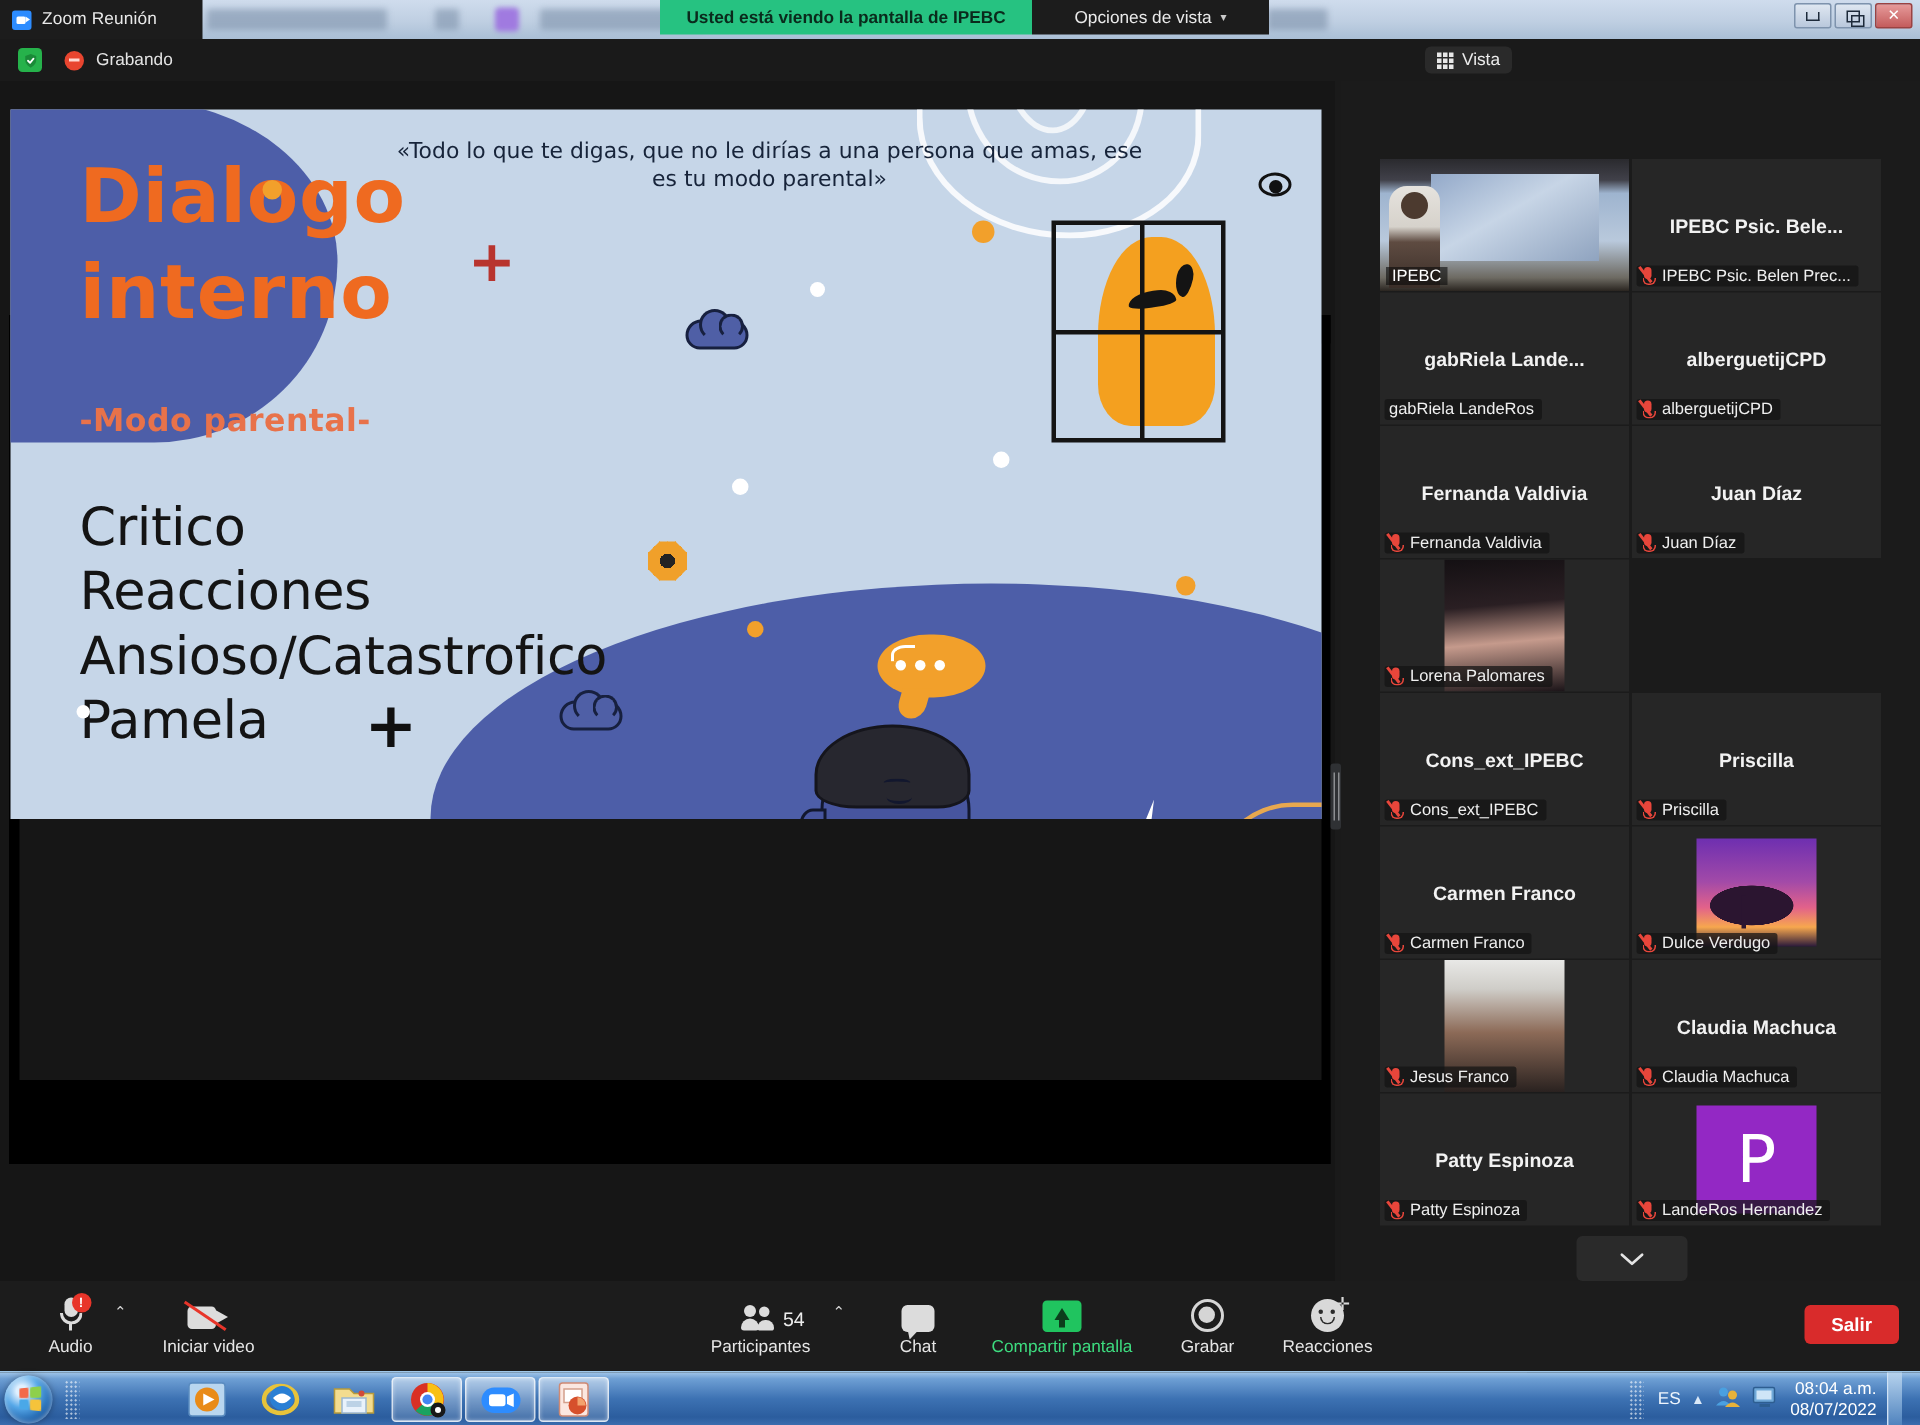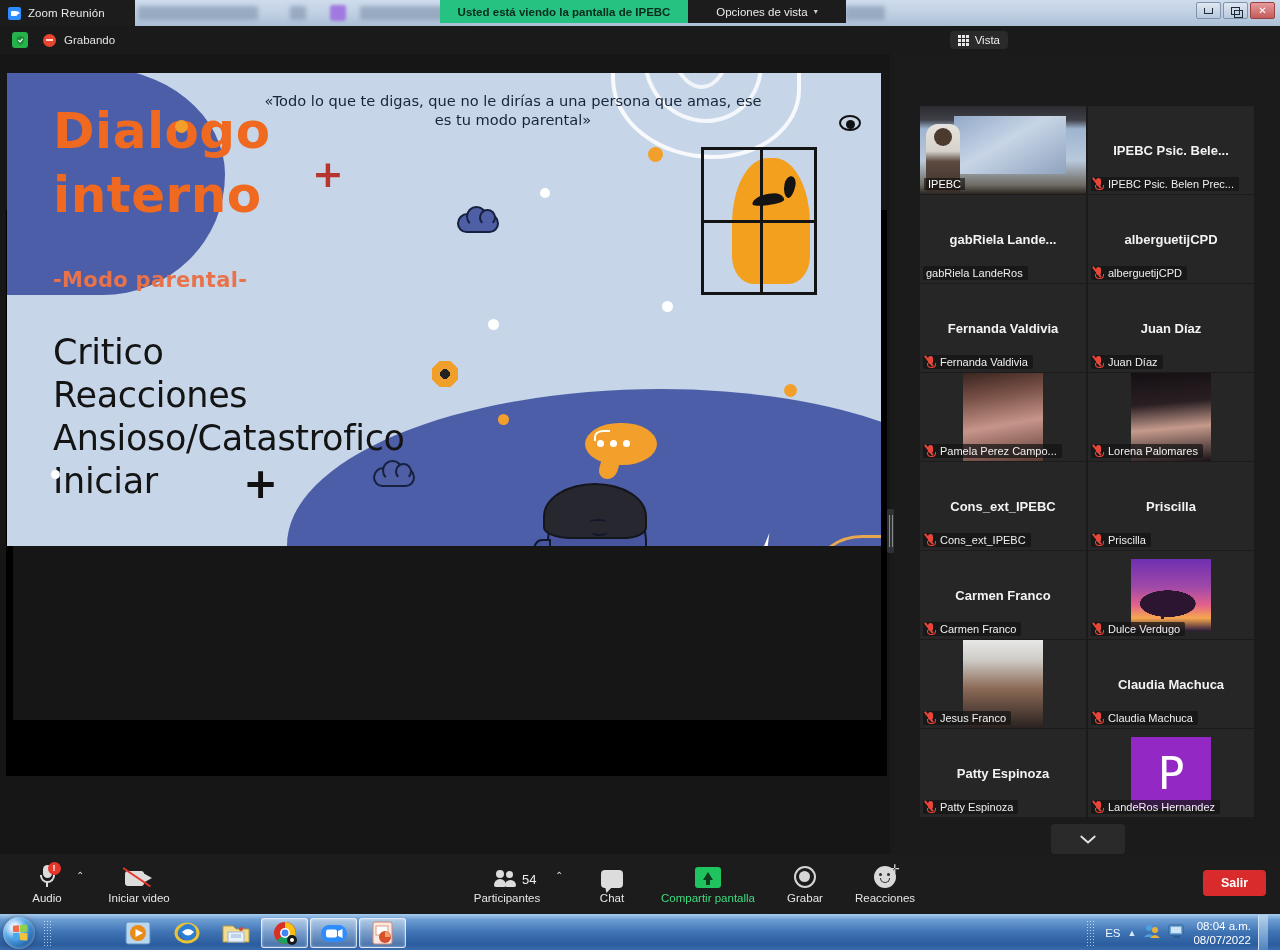--- a/index.html
+++ b/index.html
@@ -575,21 +575,21 @@
 
       <div class="slide-title">
         <div>Dialogo</div>
         <div>interno</div>
       </div>
       <div class="slide-sub">-Modo parental-</div>
       <div class="slide-list">
         <div>Critico</div>
         <div>Reacciones</div>
         <div>Ansioso/Catastrofico</div>
-        <div>Iniciar</div>
+        <div>Pamela</div>
       </div>
 
       <div class="dot" style="left:168px;top:47px;width:13px;height:13px;background:#f2a02b;"></div>
       <div class="dot" style="left:641px;top:74px;width:15px;height:15px;background:#f2a02b;"></div>
       <div class="dot" style="left:533px;top:115px;width:10px;height:10px;background:#fff;"></div>
       <div class="dot" style="left:481px;top:246px;width:11px;height:11px;background:#fff;"></div>
       <div class="dot" style="left:655px;top:228px;width:11px;height:11px;background:#fff;"></div>
       <div class="dot" style="left:44px;top:397px;width:9px;height:9px;background:#fff;"></div>
       <div class="dot" style="left:491px;top:341px;width:11px;height:11px;background:#f2a02b;"></div>
       <div class="dot" style="left:777px;top:311px;width:13px;height:13px;background:#f2a02b;"></div>
@@ -691,31 +691,20 @@
           <div class="tile-footer">
             <span class="mute-ico">
                 <span class="mute-slash"></span>
               </span>
             <span class="nm">Juan Díaz</span>
           </div>
         </div>
       </div>
 
       <div class="trow">
-        <div class="tile">
-          <div class="pic">
-              <div class="ph ph-pamela"></div>
-            </div>
-          <div class="tile-footer">
-            <span class="mute-ico">
-                <span class="mute-slash"></span>
-              </span>
-            <span class="nm">Pamela Perez Campo...</span>
-          </div>
-        </div>
         <div class="tile">
           <div class="pic">
               <div class="ph ph-lorena"></div>
             </div>
           <div class="tile-footer">
             <span class="mute-ico">
                 <span class="mute-slash"></span>
               </span>
             <span class="nm">Lorena Palomares</span>
           </div>

